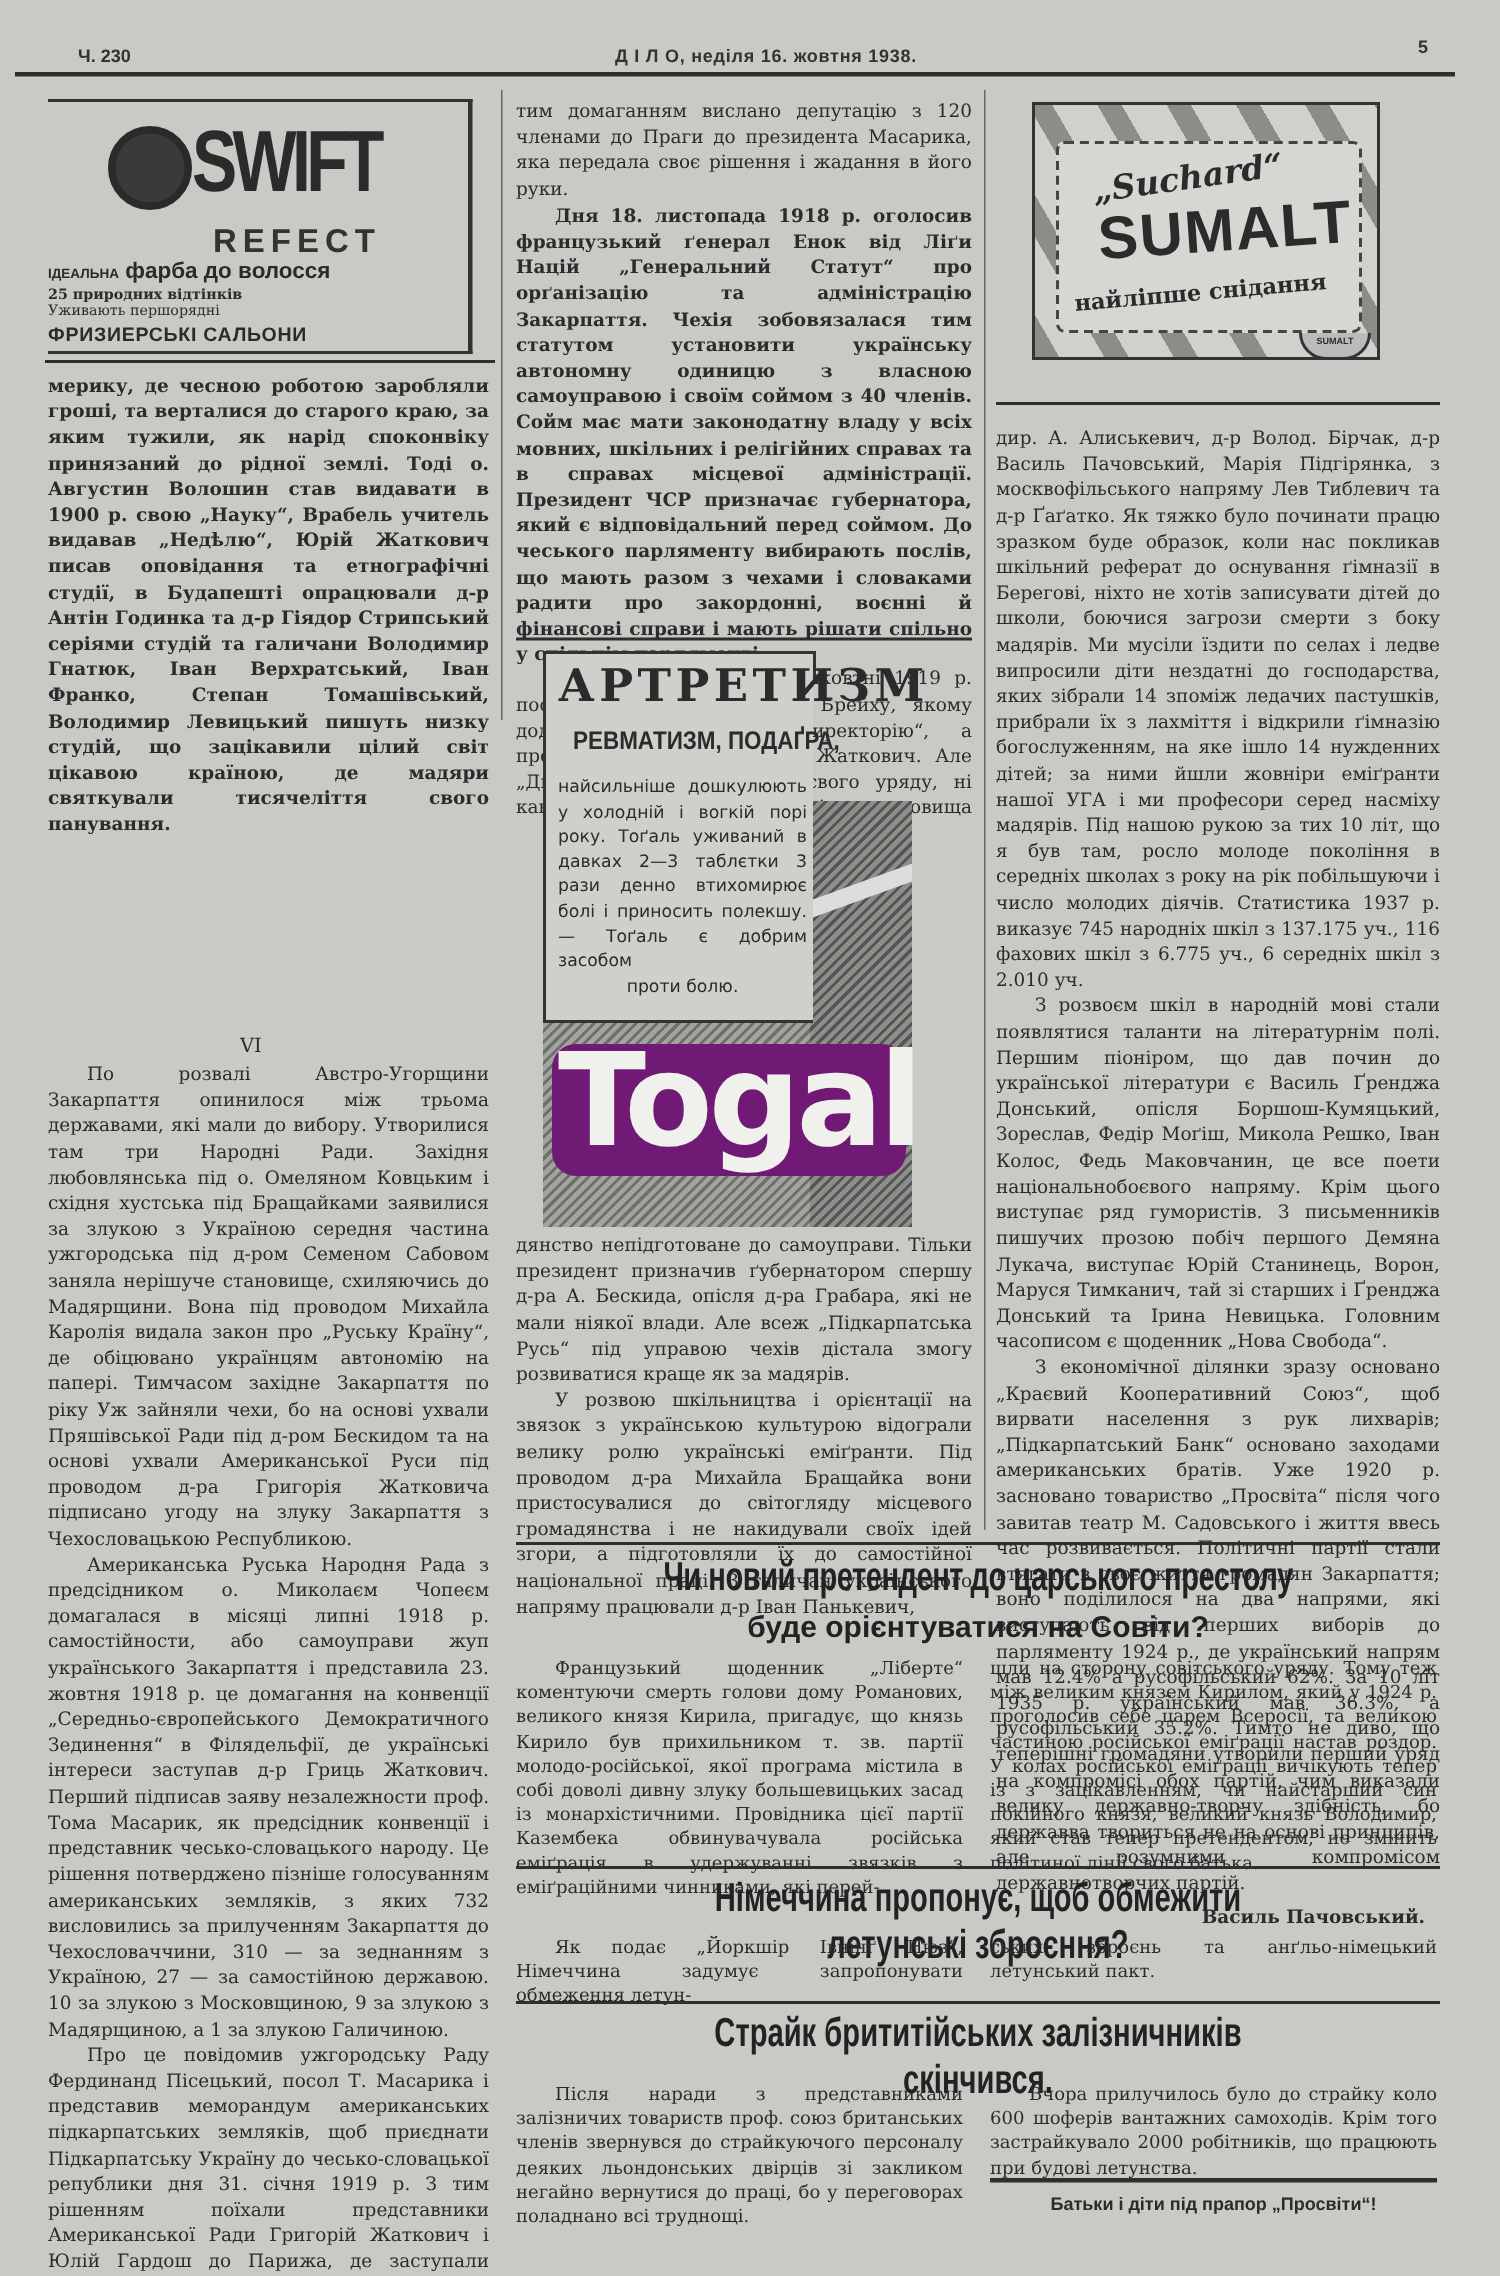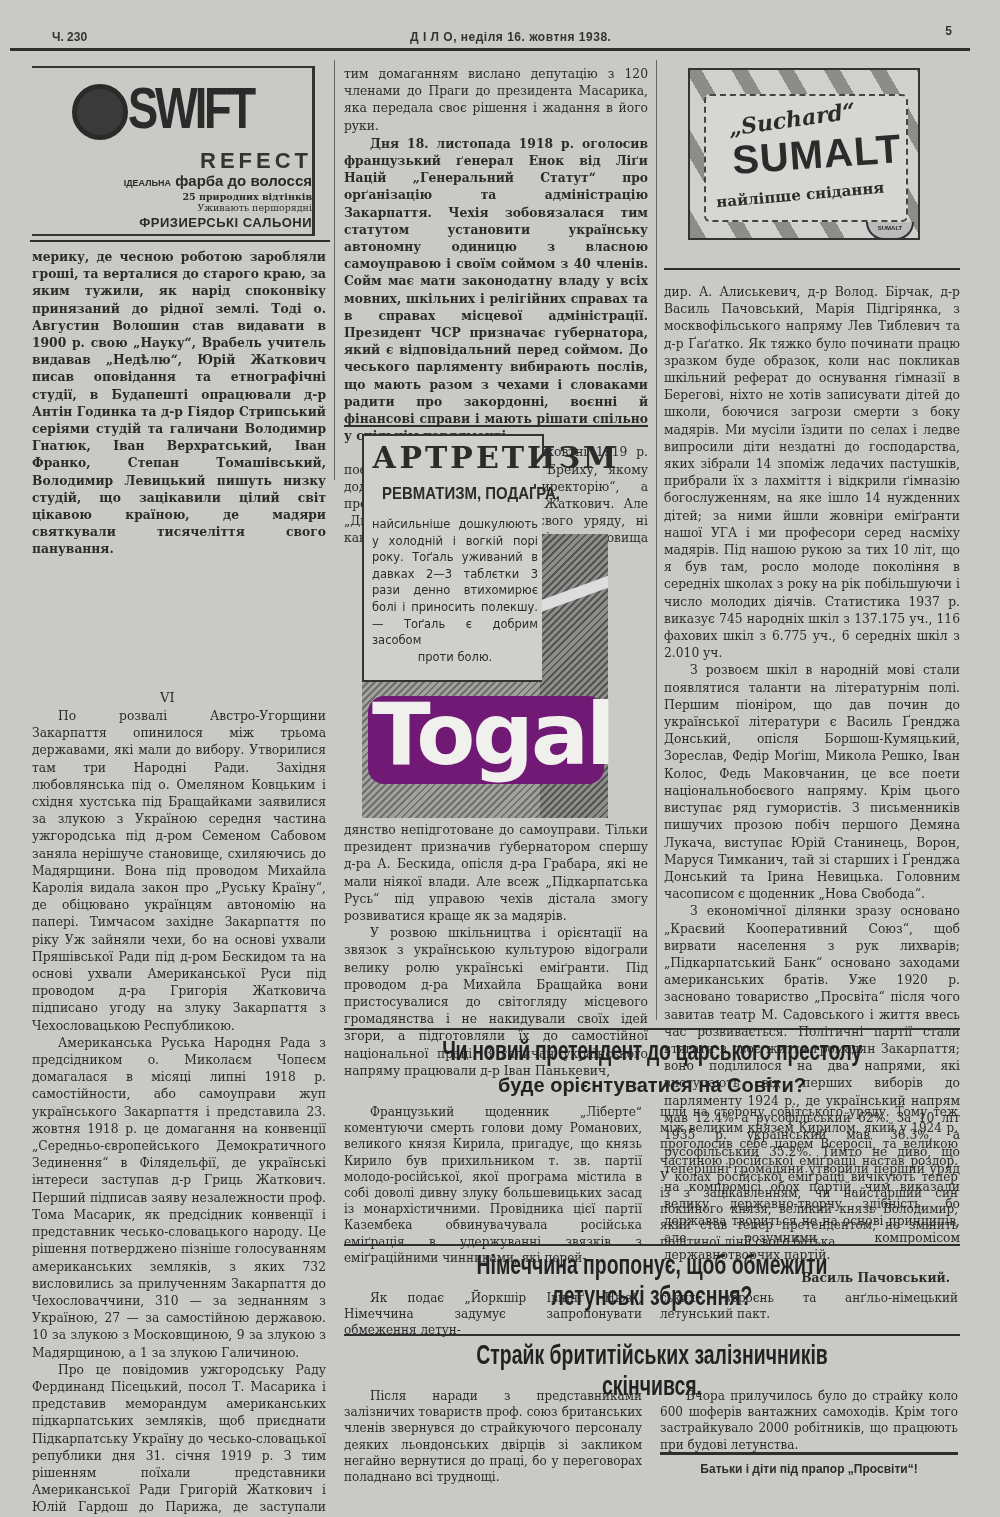--- a/index.html
+++ b/index.html
@@ -16,21 +16,21 @@
   .hdr .center { position:absolute; left:338px; top:0; letter-spacing:0.5px;margin-left:20px; }
   .hdr .right { position:absolute; right:0; top:-6px; }
   .rule { position:absolute; background:#2e2e2e; }
   .col { position:absolute; font-size:12.3px; line-height:17.2px; text-align:justify; hyphens:auto; }
   .col p { margin:0; text-indent:26px; }
   .col p.noind { text-indent:0; }
   .bold { font-weight:bold; }
   .vr { position:absolute; width:1px; background:#666; }
 
   
-  .swift { position:absolute; left:32px; top:66px; width:280px; height:166px; border-right:3px solid #333; border-top:2px solid #333; border-bottom:2px solid #333; text-align:right; }
+  .swift { position:absolute; left:32px; top:66px; width:280px; height:166px; border-right:3px solid #333; border-top:2px solid #333; border-bottom:2px solid #333; text-align:left; }
   .swift .logo-row { position:absolute; left:40px; top:10px; width:200px; height:70px; }
   .swift .face { position:absolute; left:0; top:6px; width:56px; height:56px; border-radius:50%; background:#3a3a3a; border:5px solid #2a2a2a; box-sizing:border-box; }
   .swift .brand { position:absolute; left:56px; top:-4px; font-family:"Liberation Sans", sans-serif; font-weight:bold; font-size:58px; letter-spacing:-4px; transform:scaleX(0.78); transform-origin:left; color:#2b2b2b; }
   .swift .refect { position:absolute; left:0; right:0; top:80px; font-family:"Liberation Sans", sans-serif; font-size:22px; font-weight:bold; letter-spacing:4px; color:#333; padding-left:110px; }
   .swift .l1 { position:absolute; left:0; right:0; top:104px; font-family:"Liberation Sans", sans-serif; font-weight:bold; font-size:15px; }
   .swift .l1 .small { font-size:9px; }
   .swift .l2 { position:absolute; left:0; right:0; top:123px; font-size:9.5px; font-weight:bold; }
   .swift .l3 { position:absolute; left:0; right:0; top:134px; font-size:9.5px; }
   .swift .l4 { position:absolute; left:0; right:0; top:147px; font-family:"Liberation Sans", sans-serif; font-weight:bold; font-size:13px; letter-spacing:0.5px; }
 

